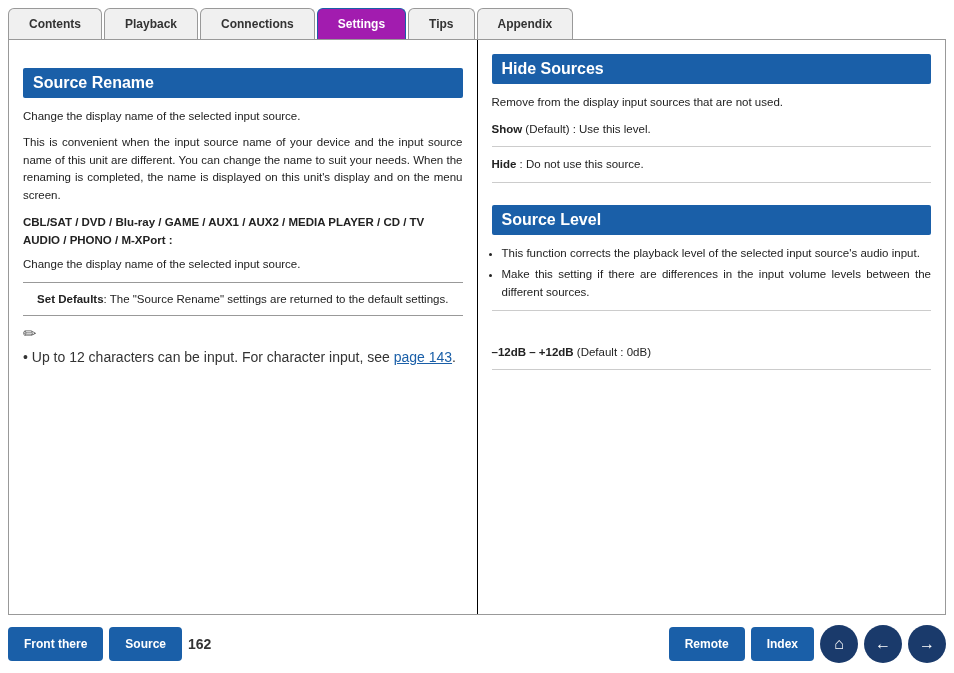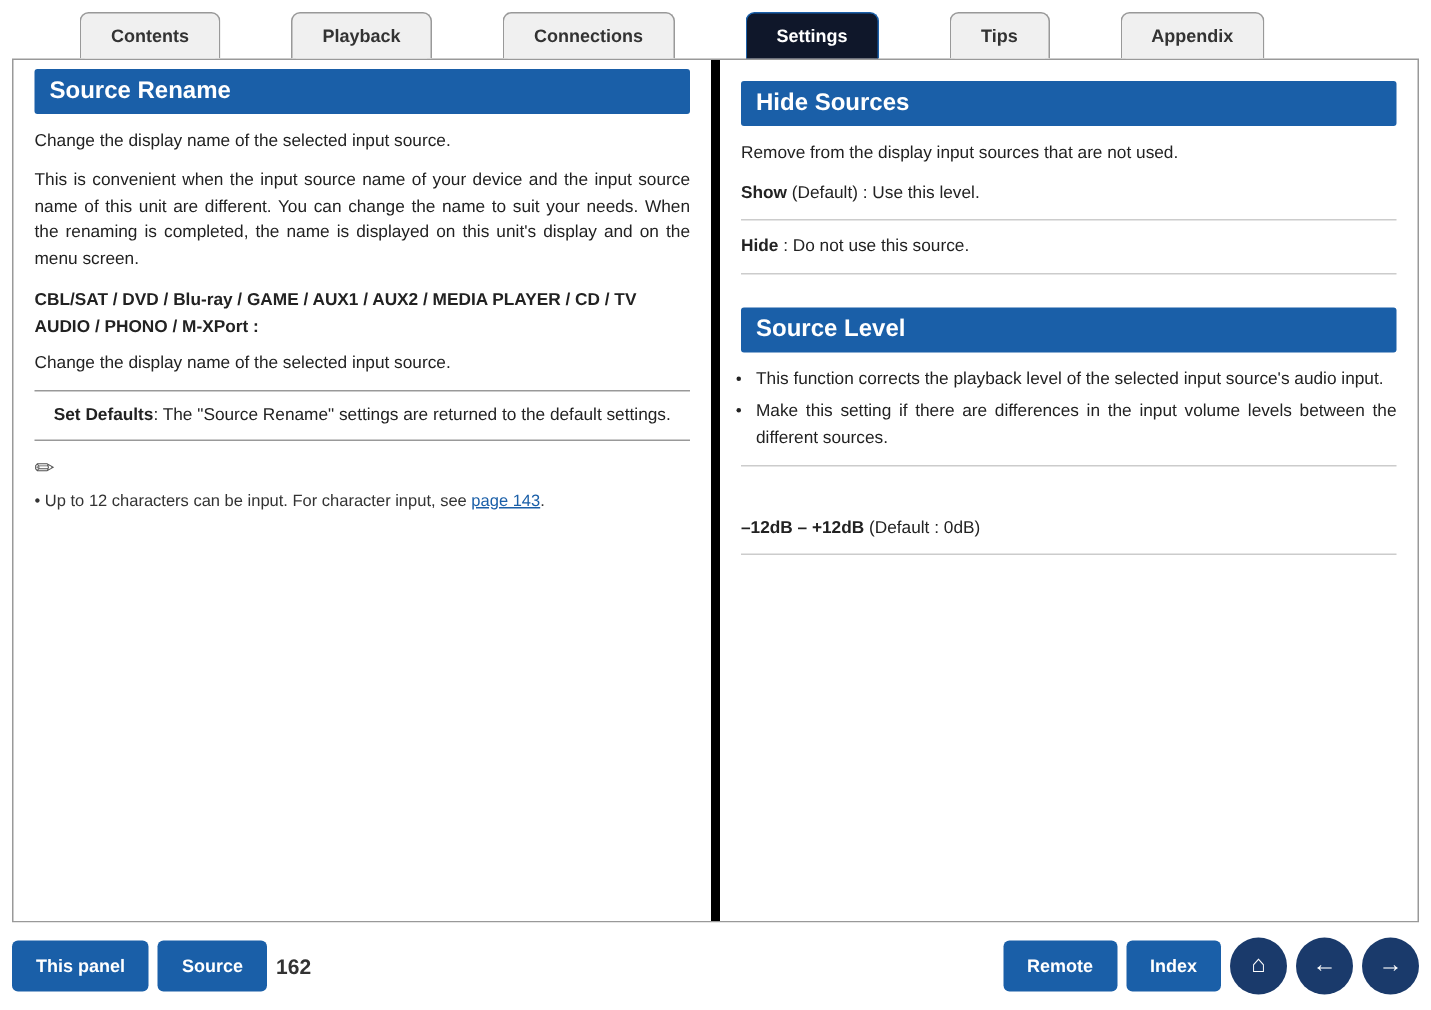--- a/index.html
+++ b/index.html
@@ -26,43 +26,42 @@
       padding: 8px 20px;
       border: 1.5px solid #999;
       border-bottom: none;
       border-radius: 6px 6px 0 0;
       cursor: pointer;
       background: #f0f0f0;
       font-size: 12px;
       font-weight: bold;
       color: #333;
       position: relative;
-      margin-left: 45px;
     }
     .tab.active {
-      background: #0f172a;
+      background: #a21caf;
       color: #fff;
       border-color: #1a5fa8;
       z-index: 2;
     }
 
     
     .content-area {
       flex: 1;
       border: 1.5px solid #999;
       margin: 0 8px;
       display: flex;
       gap: 0;
       overflow: hidden;
     }
 
     .left-panel {
       flex: 1;
-      padding: 6px 14px;
-      border-right: 6px solid #000000;
+      padding: 28px 14px;
+      border-right: 1px solid #000000;
     }
 
     .right-panel {
       flex: 1;
       padding: 14px 14px;
     }
 
     
     .section-header {
       background: #1a5fa8;
@@ -92,21 +91,21 @@
     }
 
     .note-icon {
       font-size: 16px;
       color: #555;
       margin-bottom: 4px;
       display: block;
     }
 
     .note-text {
-      font-size: 11px;
+      font-size: 14px;
       color: #333;
       line-height: 1.5;
       text-align: center;
     }
 
     .note-text a {
       color: #1a5fa8;
       text-decoration: underline;
     }
 
@@ -298,21 +297,21 @@
     <p class="range-text">
       <b>–12dB – +12dB</b><span> (Default : 0dB)</span>
     </p>
     <hr>
 
   </div>
 
 </div>
 
 <div class="bottom-bar">
-  <button class="bottom-btn">This panel</button>
+  <button class="bottom-btn">Front there</button>
   <button class="bottom-btn">Source</button>
 
   <div class="page-number">162</div>
 
   <button class="bottom-btn">Remote</button>
   <button class="bottom-btn">Index</button>
 
   <button class="nav-btn">
     <span>⌂</span>
   </button>

